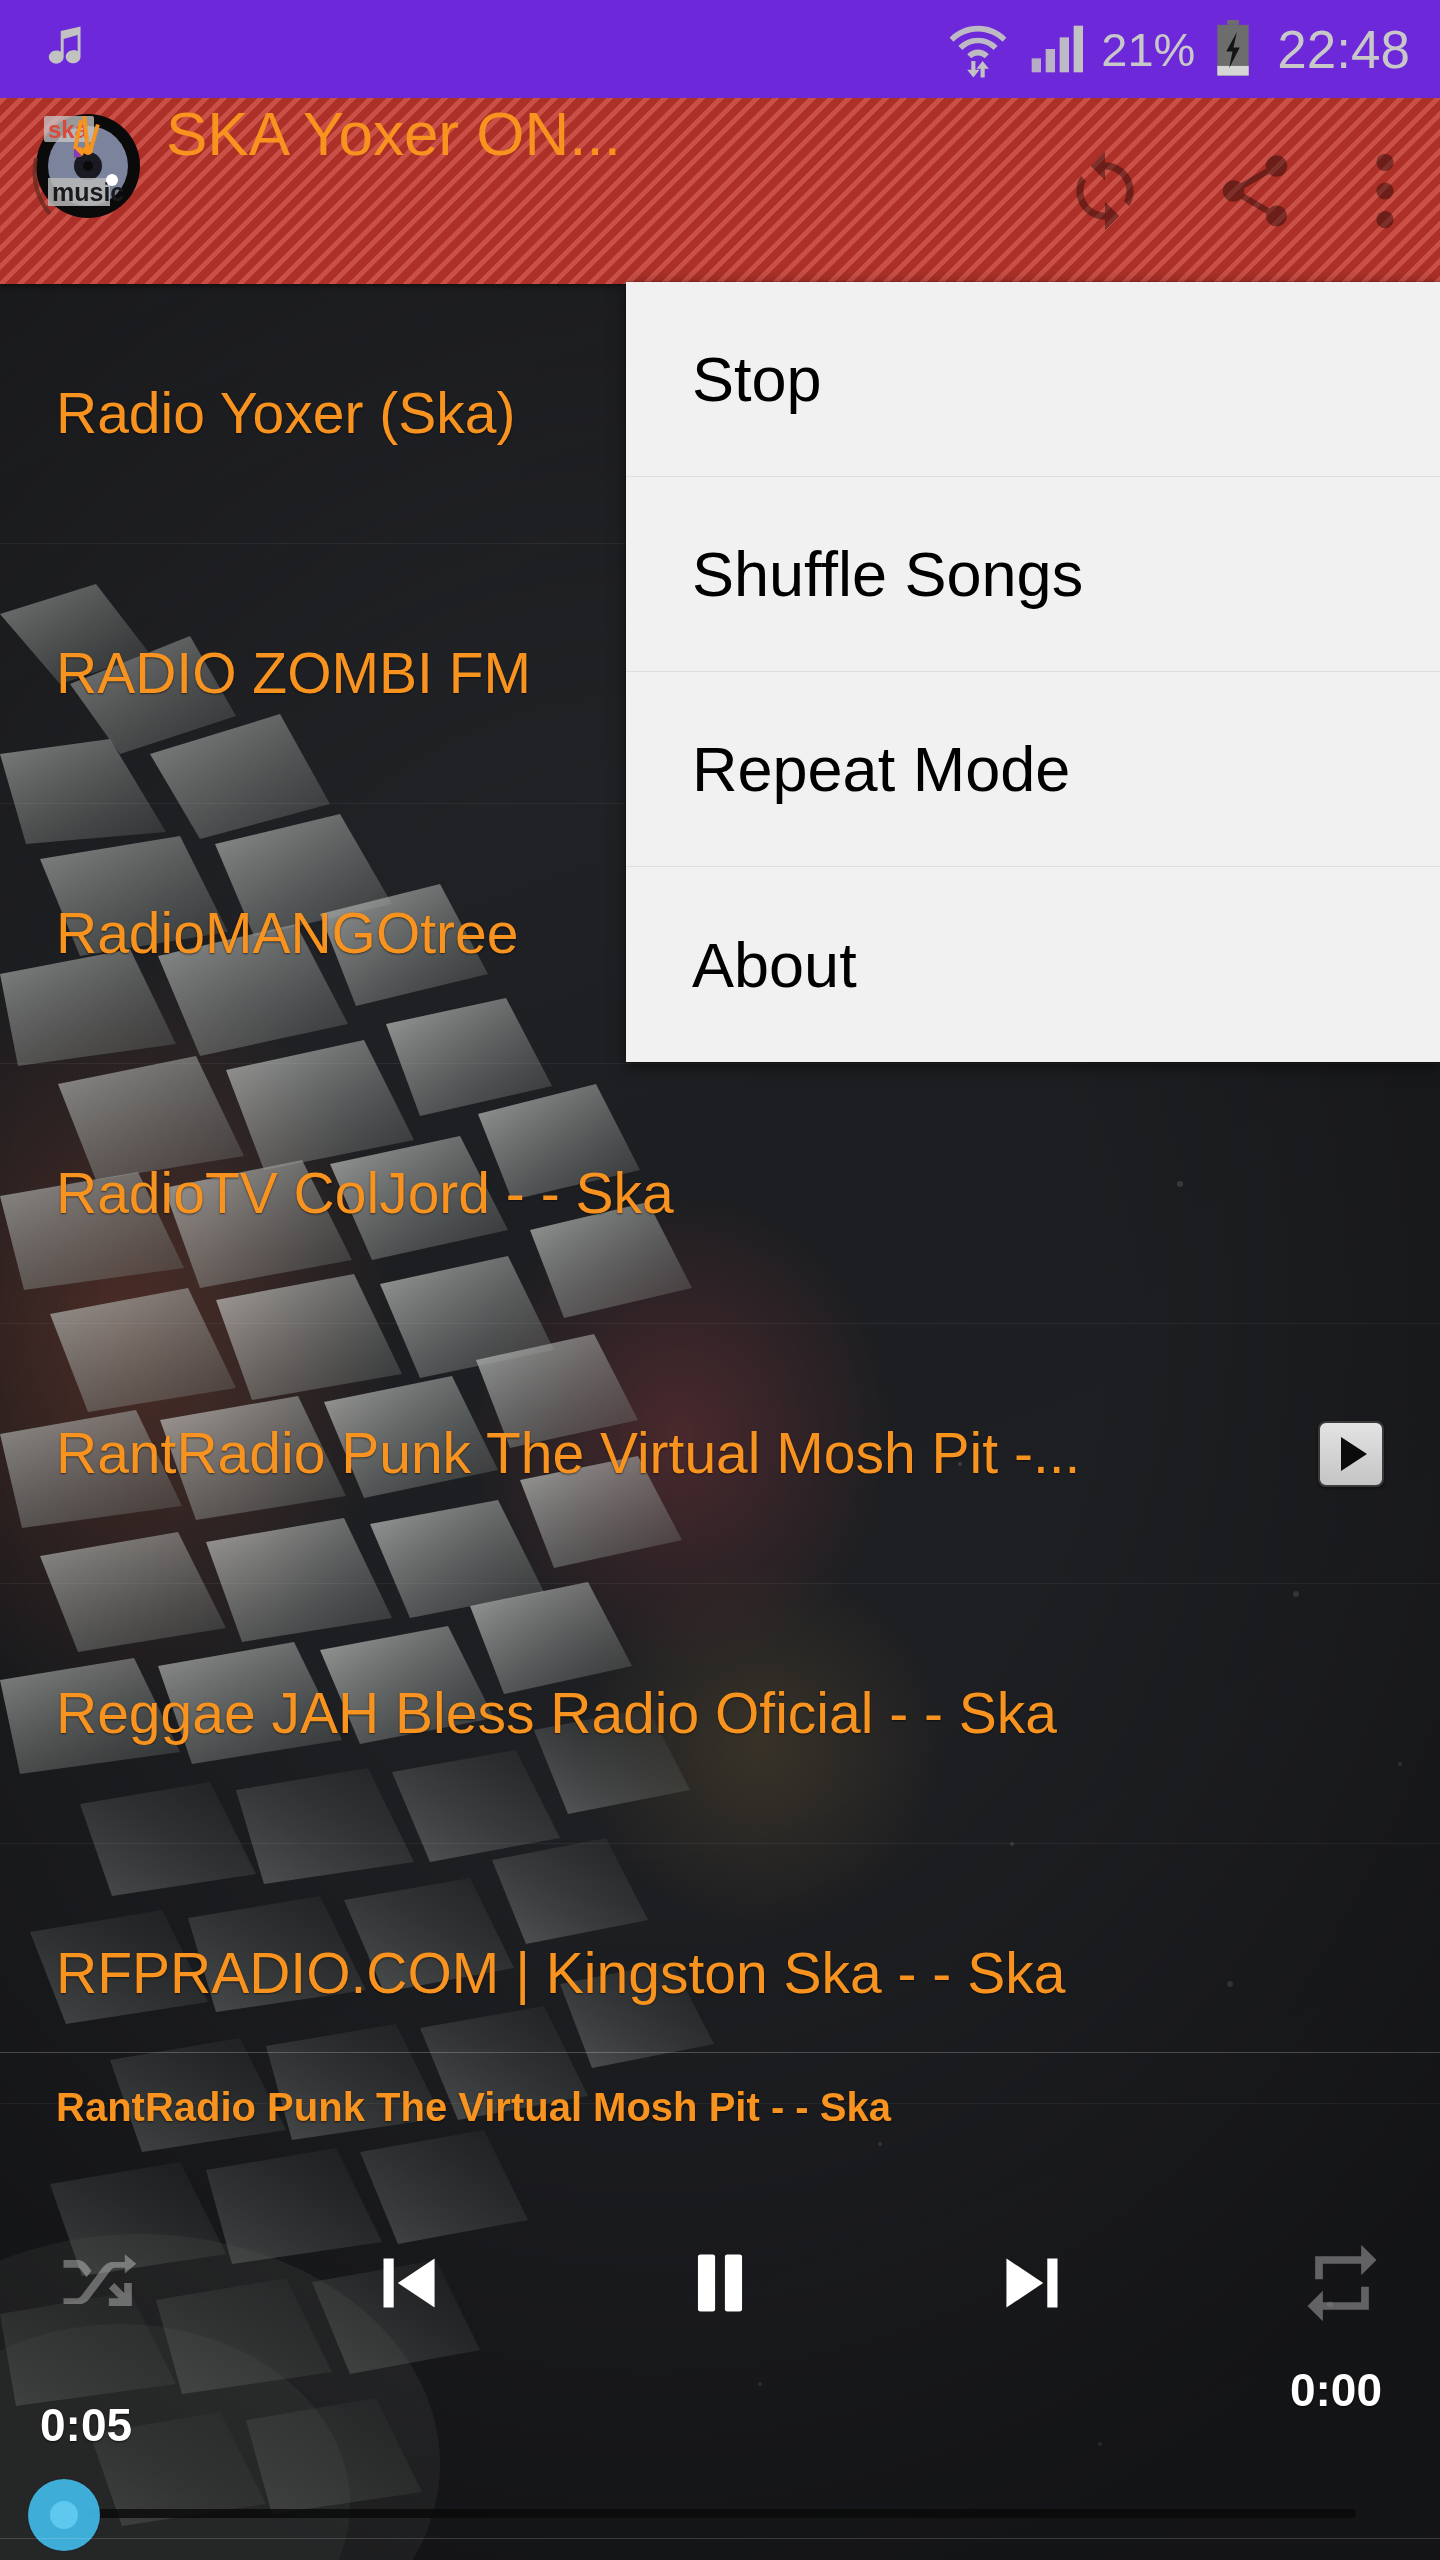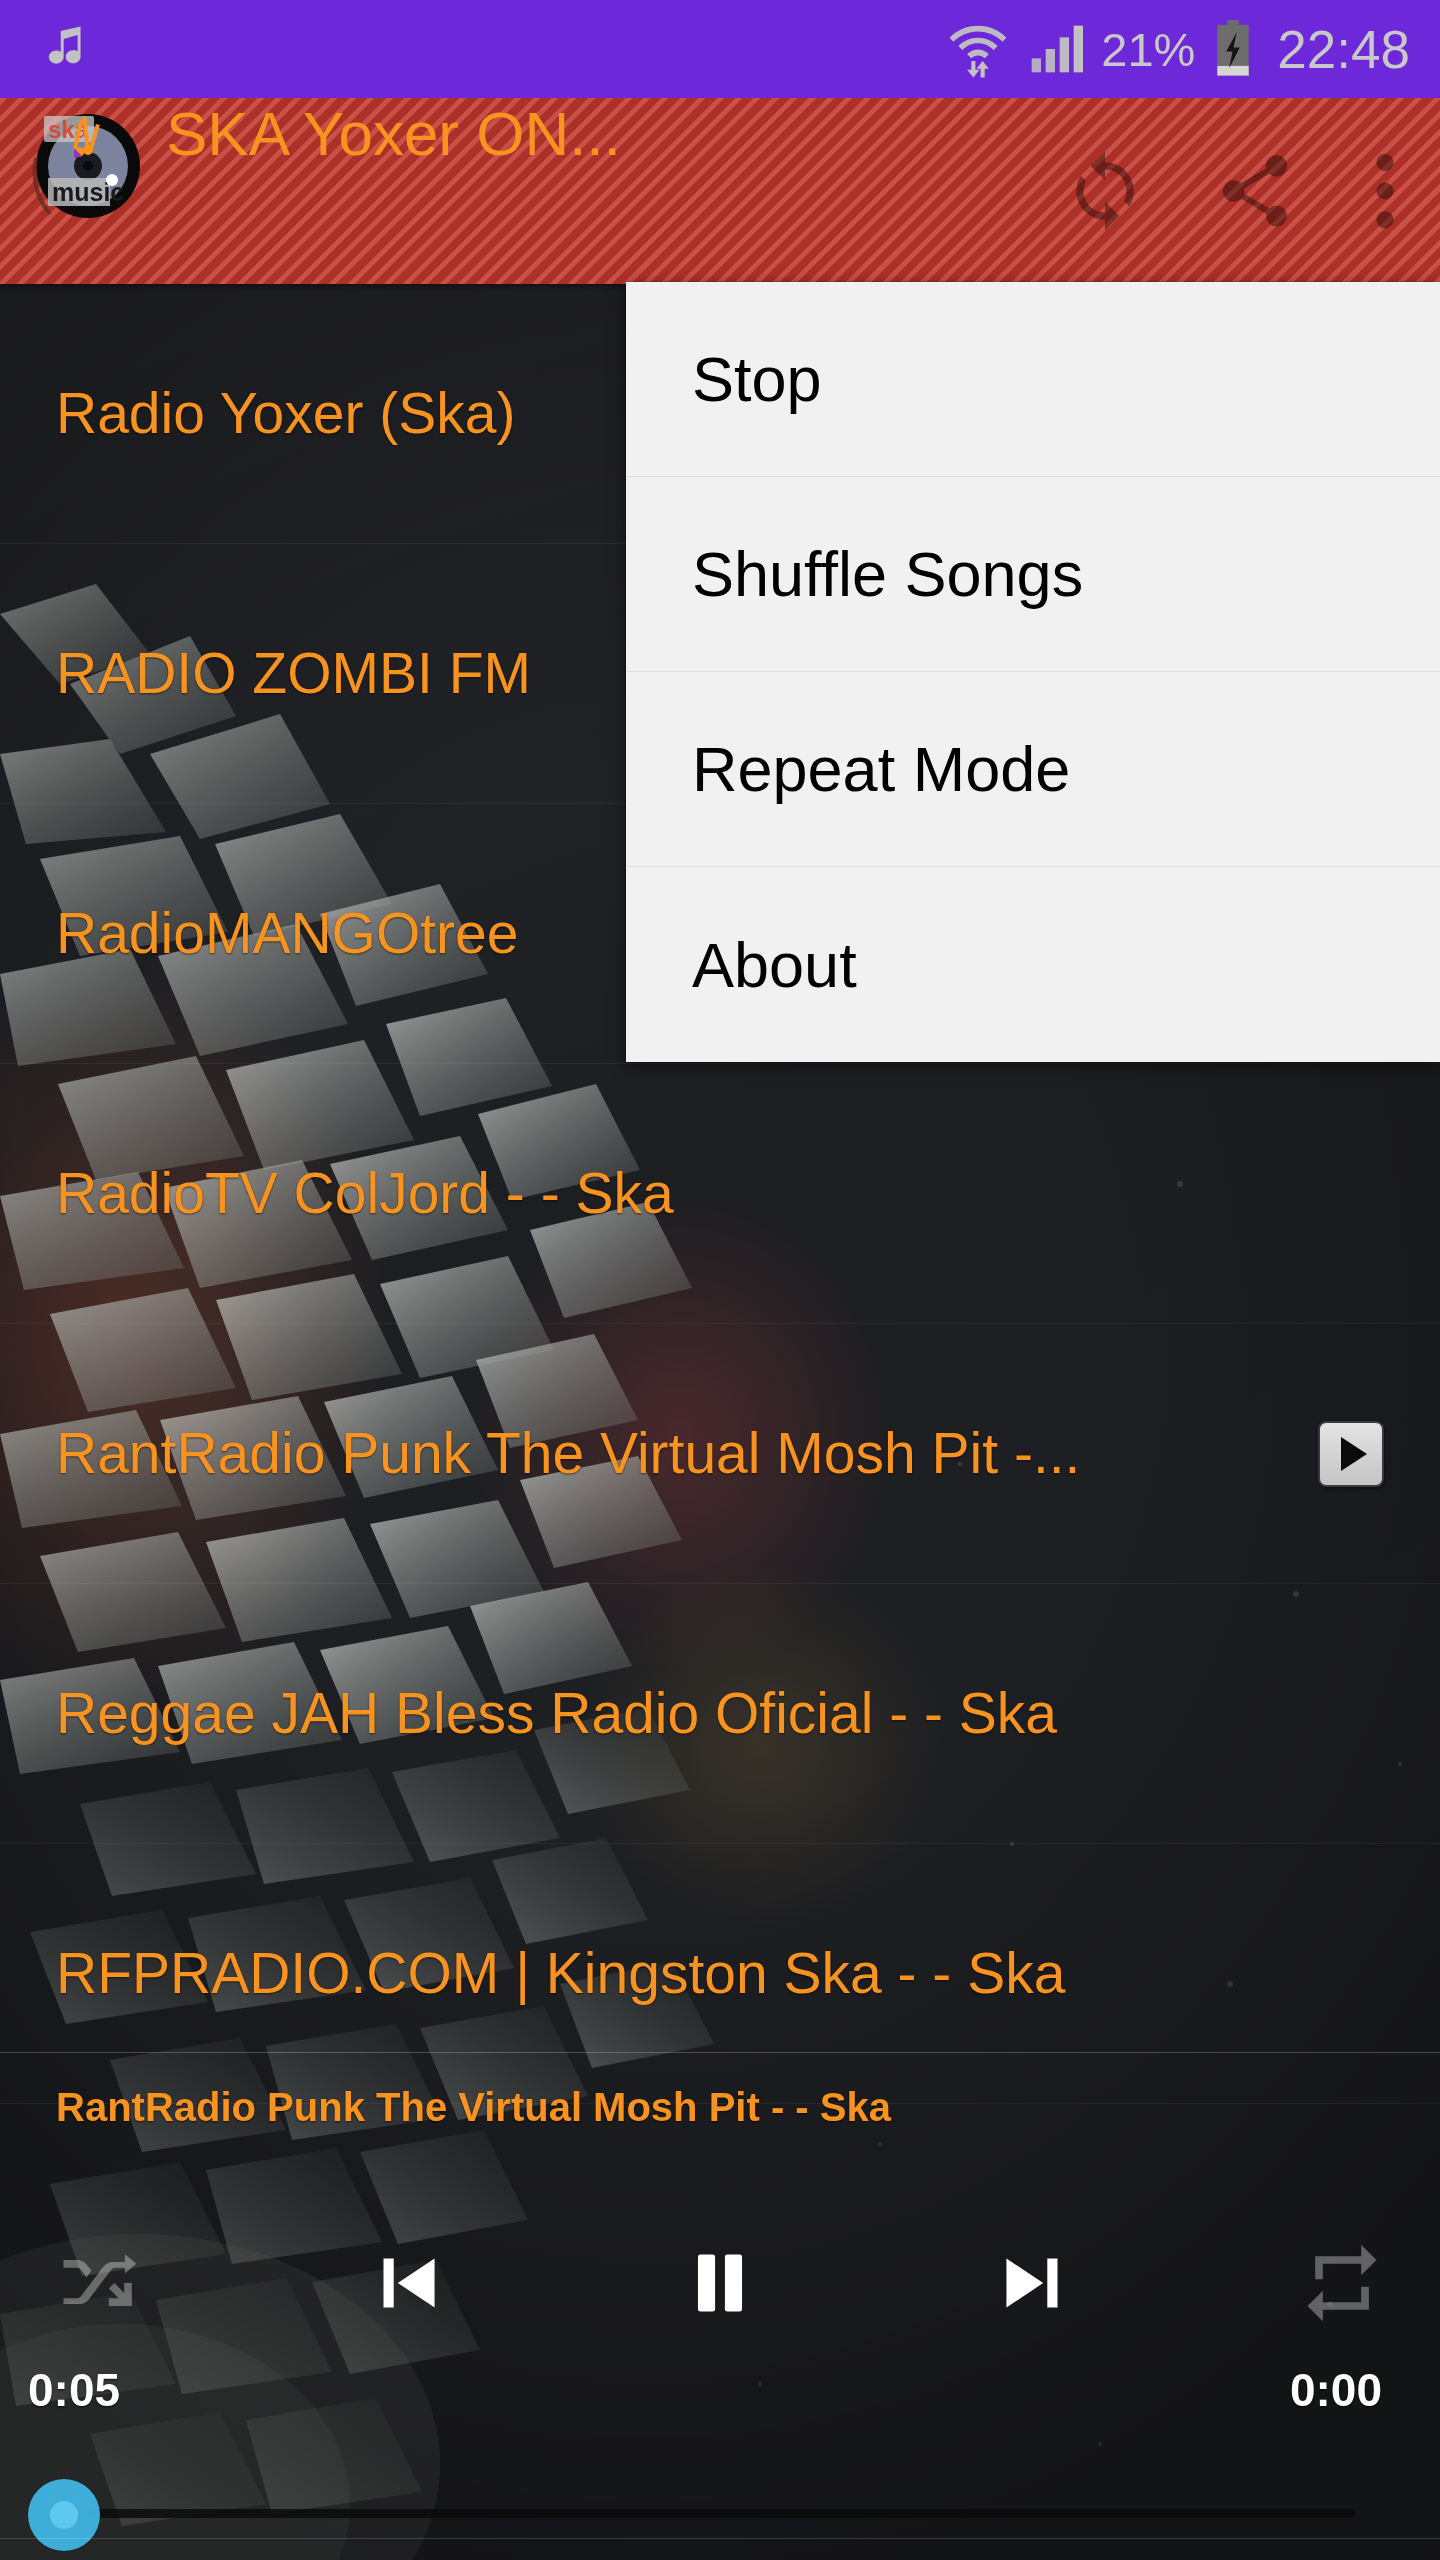--- a/index.html
+++ b/index.html
@@ -249,21 +249,21 @@
   .ctrl-btn svg { display:block; }
   .dim { opacity: 0.33; }
   .time {
     position: absolute;
     top: 310px;
     color: #ffffff;
     font-size: 46px;
     font-weight: bold;
     text-shadow: 0 1px 2px rgba(0,0,0,0.7);
   }
-  .time.left  { left: 28px; }
+  .time.left  { left: 40px; margin-top: 35px; }
   .time.right { right: 58px; }
 
   .seek {
     position: absolute;
     top: 406px;
     left: 0;
     width: 1440px;
     height: 110px;
   }
   .seek-track {

